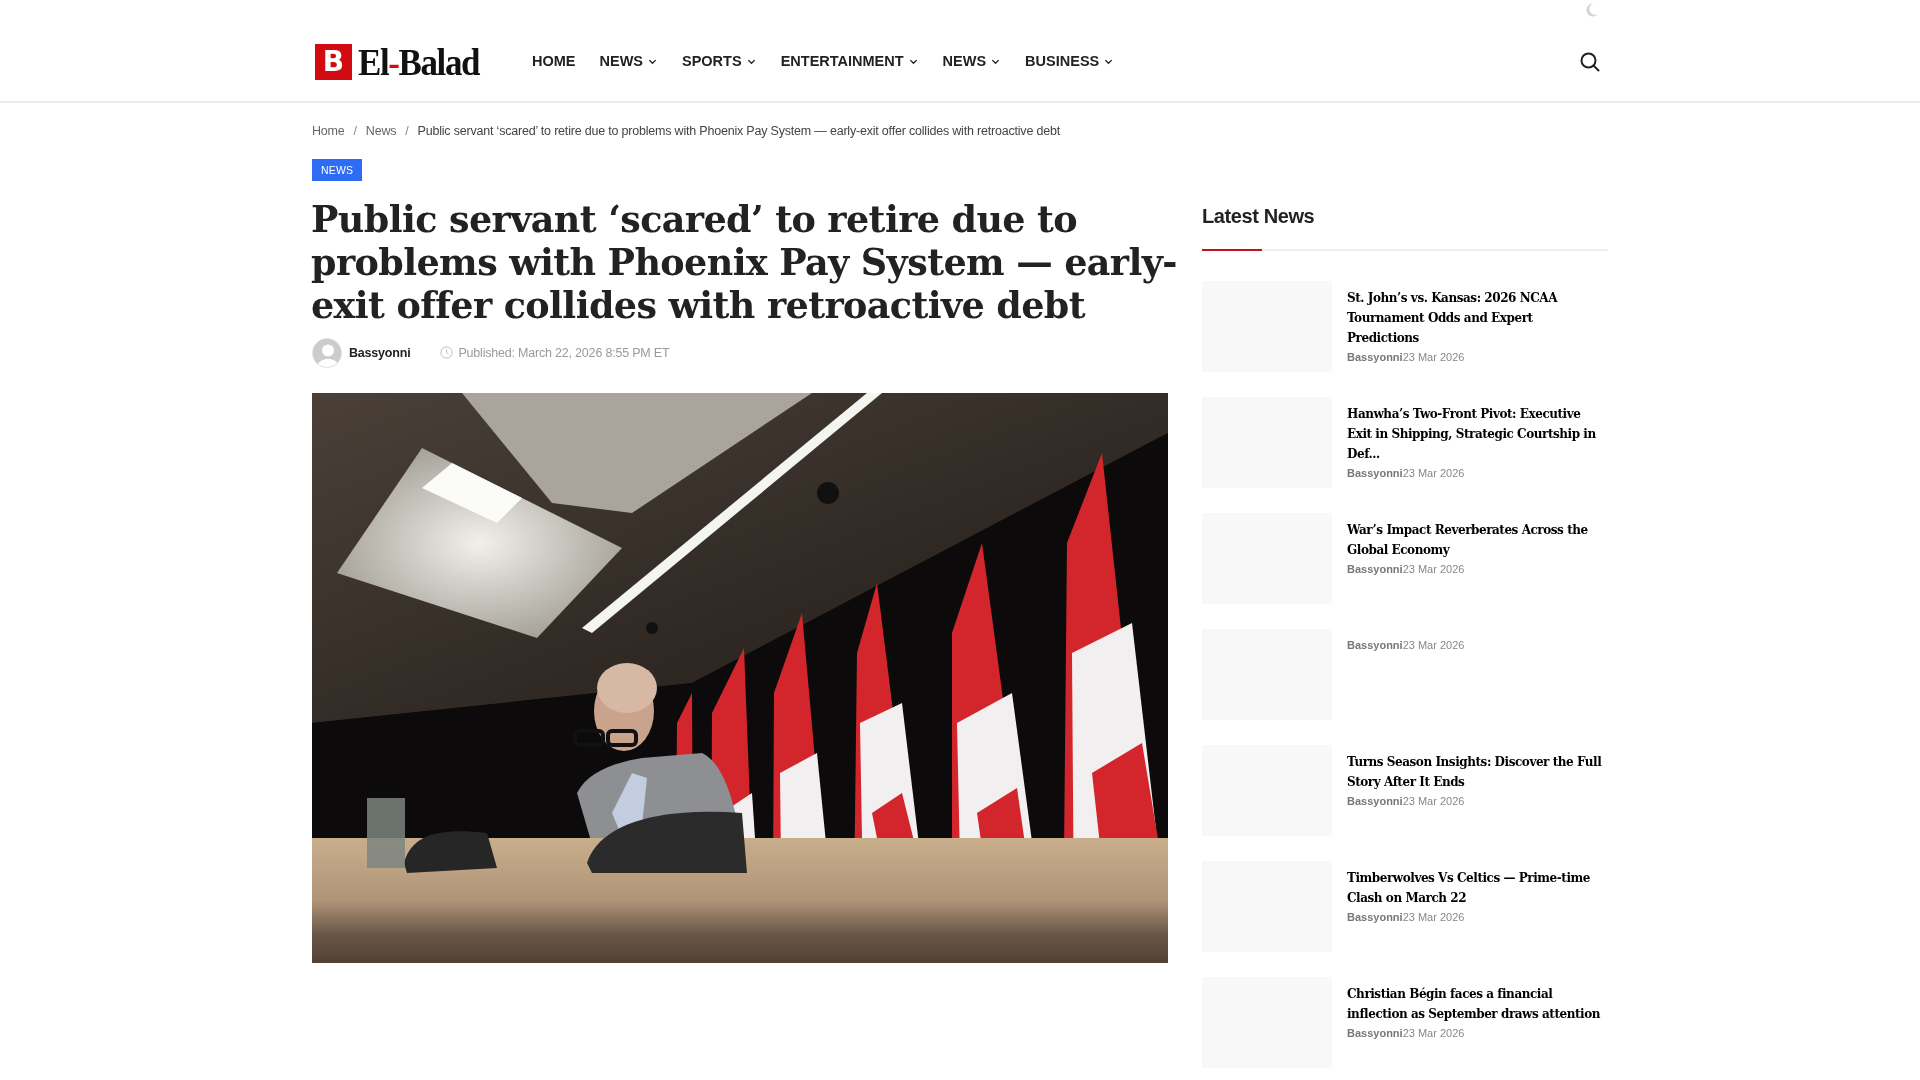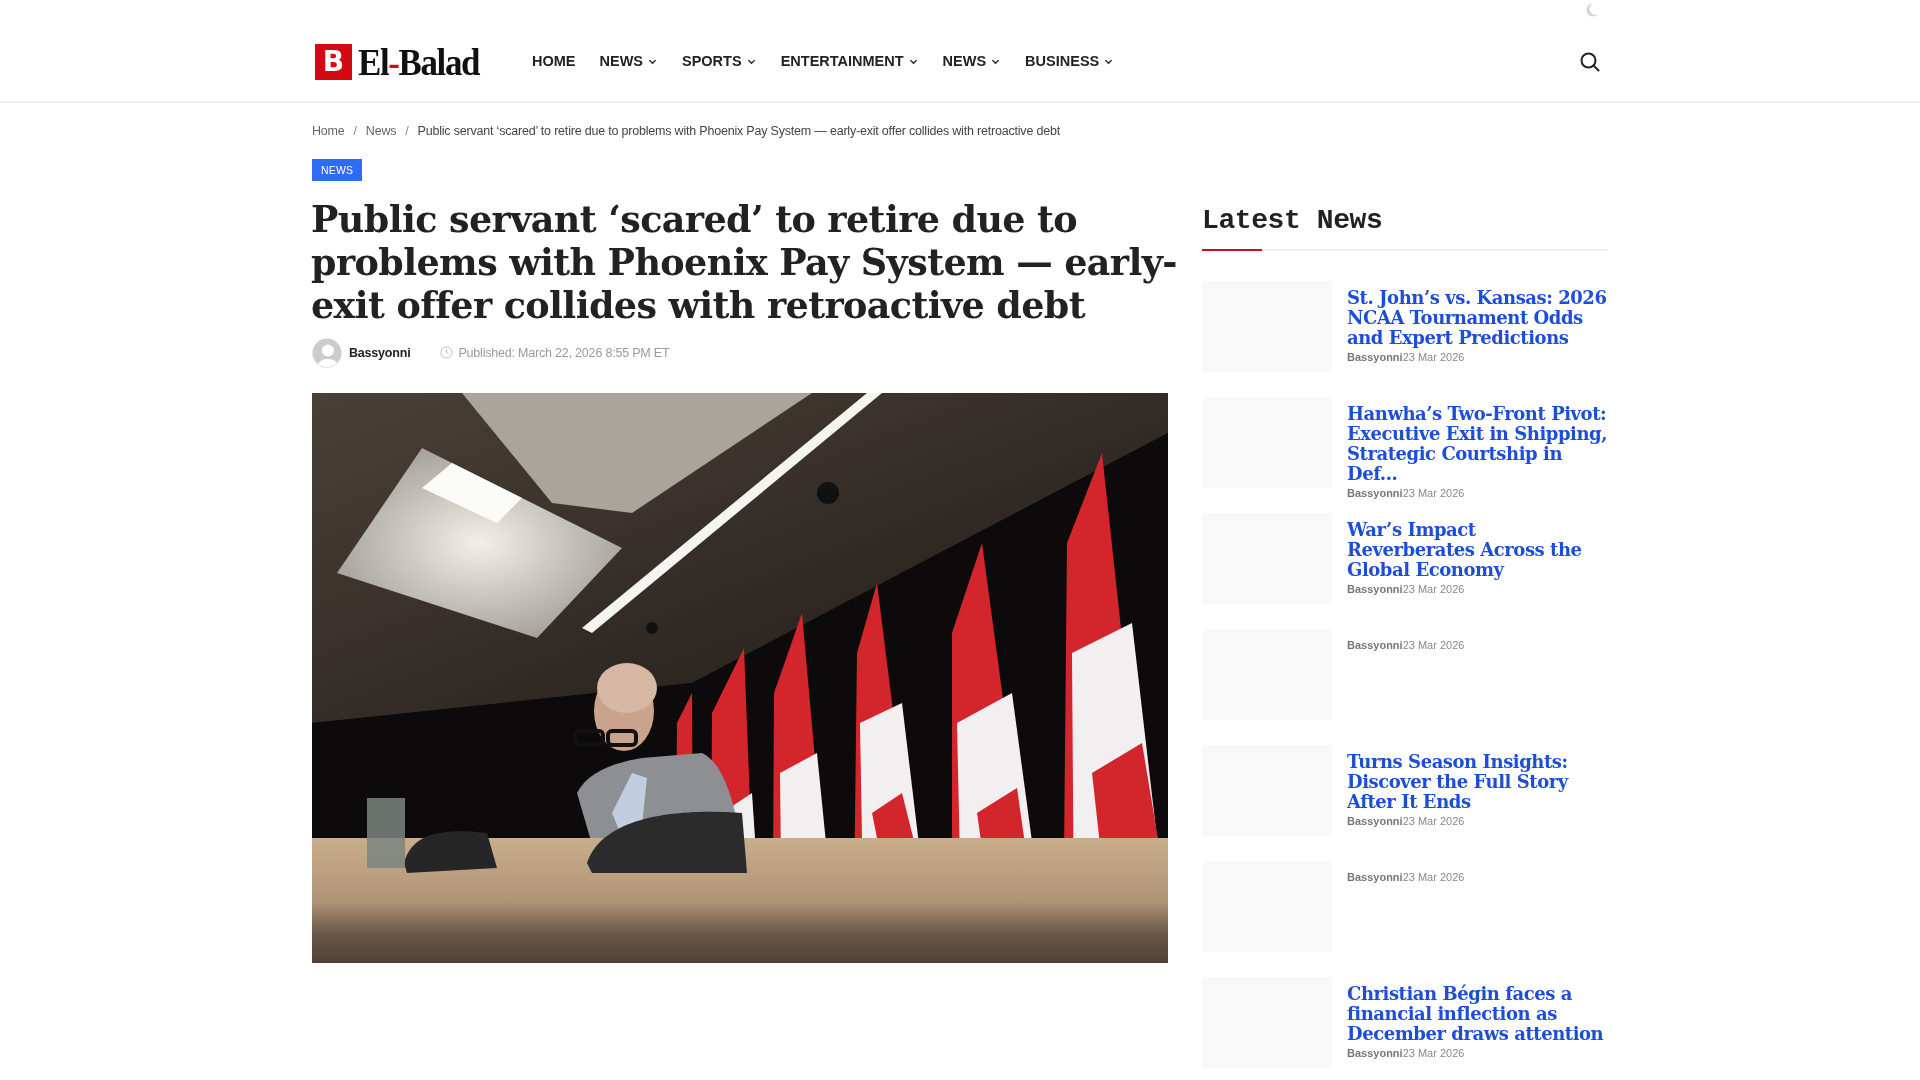--- a/index.html
+++ b/index.html
@@ -32,28 +32,28 @@
   .avatar { width: 30px; height: 30px; border-radius: 50%; background: #cfcfcf; overflow: hidden; position: relative; border: 1px solid #e5e5e5; }
   .author { margin-left: 7px; font-size: 12.5px; color: #222; font-weight: bold; letter-spacing: -0.2px; }
   .pub { margin-left: 30px; display: flex; font-size: 12.5px; color: #9a9a9a; letter-spacing: -0.2px; }
   .pub svg { margin-right: 5px; }
 
   
   .hero { position: absolute; left: 312px; top: 393px; width: 856px; height: 570px; overflow: hidden; background: #1a1512; }
 
   
   .sidebar { position: absolute; left: 1202px; top: 205px; width: 406px; }
-  .sb-title { font-family: Liberation Mono, monospace; font-weight: bold; font-size: 28px; color: #222; height: 36px; letter-spacing: -0.4px; }
+  .sb-title { font-family: Liberation Sans, sans-serif; font-weight: bold; font-size: 20px; color: #222; height: 36px; letter-spacing: -0.4px; }
   .sb-rule { position: relative; height: 2px; background: #eeeeee; margin-top: 8px; }
   .sb-rule::before { content: ""; position: absolute; left: 0; top: 0; width: 60px; height: 2px; background: #c8101c; }
   .sb-list { margin-top: 30px; }
   .sb-item { display: flex; height: 116px; cursor: pointer; }
   .sb-thumb { width: 130px; height: 91px; background: #f8f8f8; flex: none; }
   .sb-body { margin-left: 15px; padding-top: 7px; }
-  .sb-headline { font-family: "DejaVu Serif", serif; font-weight: bold; font-size: 18px; line-height: 20px; color: #1d4ed8; letter-spacing: -0.45px; }
+  .sb-headline { font-family: "DejaVu Serif", serif; font-weight: bold; font-size: 12px; line-height: 20px; color: #000000; letter-spacing: -0.45px; }
   .sb-meta { margin-top: 3px; font-size: 11px; display: flex; }
   .sb-author { color: #777; font-weight: bold; }
   .sb-date { color: #888; margin-left: 0; }
 </style>
 </head>
 <body>
 
 <header class="header">
   <svg class="moon" viewBox="0 0 16 16">
     <path d="M10 1.5a6.5 6.5 0 1 0 4.8 10.8A5.5 5.5 0 0 1 10 1.5z" fill="#d6d6d6"></path>
@@ -261,30 +261,31 @@
         <div class="sb-headline">Turns Season Insights: Discover the Full Story After It Ends</div>
         <div class="sb-meta">
             <span class="sb-author">Bassyonni</span>
             <span class="sb-date">23 Mar 2026</span>
           </div>
       </div>
     </div>
     <div class="sb-item">
       <div class="sb-thumb"></div>
       <div class="sb-body">
-        <div class="sb-meta">
-            <span class="sb-author">Bassyonni</span>
-            <span class="sb-date">23 Mar 2026</span>
-          </div>
-      </div>
-    </div>
-    <div class="sb-item">
-      <div class="sb-thumb"></div>
-      <div class="sb-body">
-        <div class="sb-headline">Christian Bégin faces a financial inflection as December draws attention</div>
+        <div class="sb-headline">Timberwolves Vs Celtics — Prime-time Clash on March 22</div>
+        <div class="sb-meta">
+            <span class="sb-author">Bassyonni</span>
+            <span class="sb-date">23 Mar 2026</span>
+          </div>
+      </div>
+    </div>
+    <div class="sb-item">
+      <div class="sb-thumb"></div>
+      <div class="sb-body">
+        <div class="sb-headline">Christian Bégin faces a financial inflection as September draws attention</div>
         <div class="sb-meta">
             <span class="sb-author">Bassyonni</span>
             <span class="sb-date">23 Mar 2026</span>
           </div>
       </div>
     </div>
   </div>
 </aside>
 
 </body></html>

